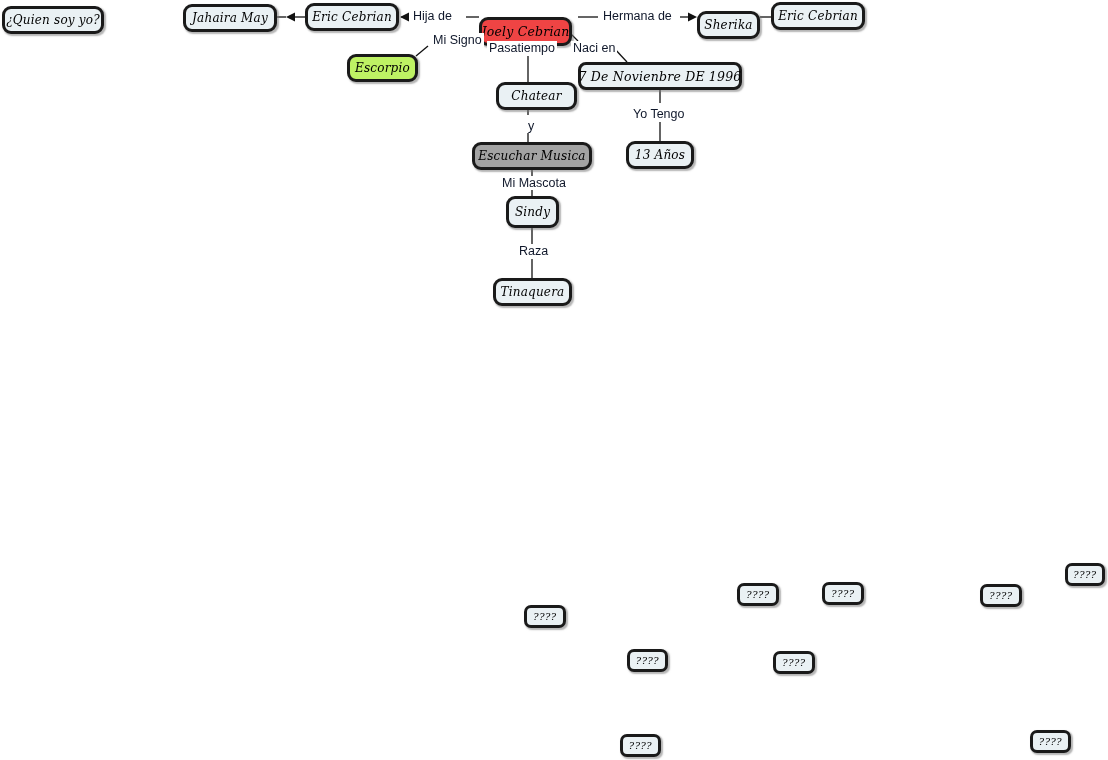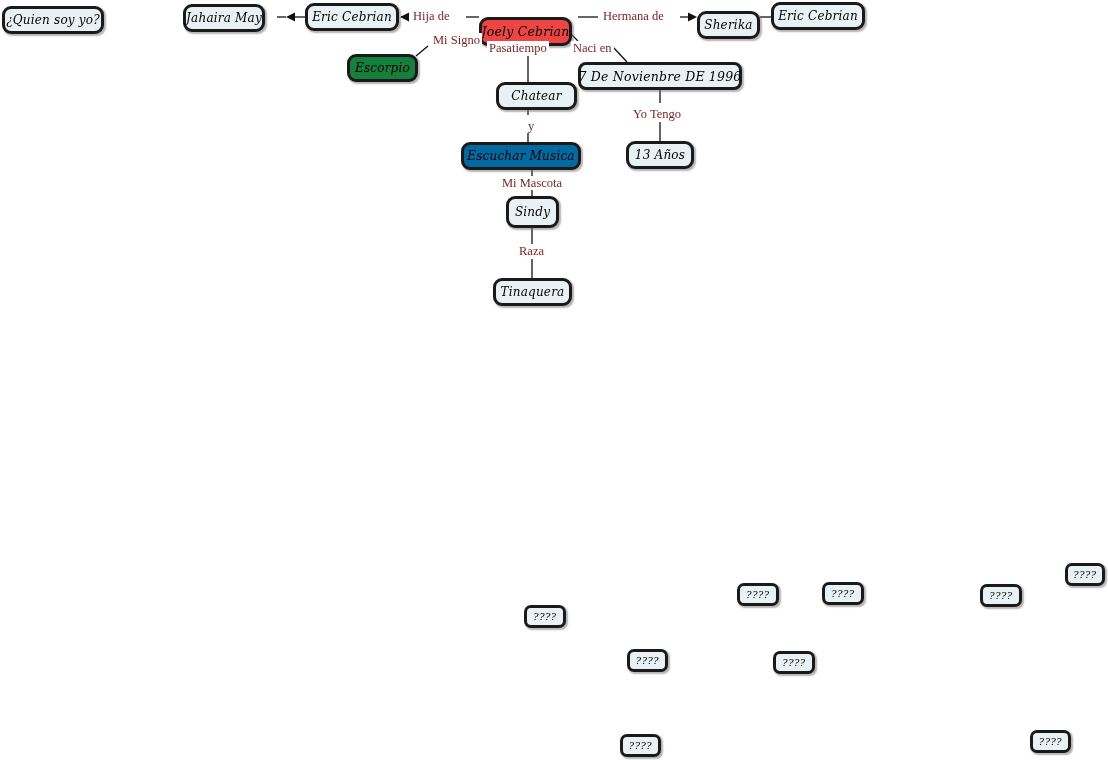--- a/index.html
+++ b/index.html
@@ -47,23 +47,23 @@
   .node.small {
     font-size: 10px;
     border-radius: 7px;
     letter-spacing: 0.5px;
   }
   .node.q {
     font-size: 12px;
   }
   .link-label {
     position: absolute;
-    font-family: Liberation Serif, serif;
+    font-family: Liberation Sans, sans-serif;
     font-size: 12.5px;
-    color: #7f1d1d;
+    color: #0f172a;
     white-space: nowrap;
     background: #ffffff;
     padding: 0 2px;
     line-height: 14px;
   }
 </style>
 </head>
 <body>
 
 <div id="canvas">
@@ -129,30 +129,30 @@
     </g>
 
     <g>
       <line x1="532" y1="224" x2="532" y2="244" stroke="#111111" stroke-width="1.3"></line>
       <line x1="532" y1="259" x2="532" y2="278" stroke="#111111" stroke-width="1.3"></line>
     </g>
   </svg>
 
   <div id="node-layer">
       <div class="node q" style="left: 2px; top: 6px; width: 102px; height: 28px; font-size: 12px; background: rgb(234, 241, 244); border-color: rgb(26, 26, 26);">¿Quien soy yo?</div>
-      <div class="node" style="left: 183px; top: 4px; width: 82px; height: 28px; font-size: 12px; background: rgb(234, 241, 244); border-color: rgb(26, 26, 26);">Jahaira May</div>
+      <div class="node" style="left: 183px; top: 4px; width: 94px; height: 28px; font-size: 12px; background: rgb(234, 241, 244); border-color: rgb(26, 26, 26);">Jahaira May</div>
       <div class="node" style="left: 305px; top: 3px; width: 94px; height: 28px; font-size: 12px; background: rgb(234, 241, 244); border-color: rgb(26, 26, 26);">Eric Cebrian</div>
       <div class="node" style="left: 479px; top: 17px; width: 93px; height: 29px; font-size: 12.5px; background: #ef4444; border-color: rgb(26, 26, 26);">Joely Cebrian</div>
       <div class="node" style="left: 697px; top: 11px; width: 63px; height: 28px; font-size: 12px; background: rgb(234, 241, 244); border-color: rgb(26, 26, 26);">Sherika</div>
       <div class="node" style="left: 771px; top: 2px; width: 94px; height: 28px; font-size: 12px; background: rgb(234, 241, 244); border-color: rgb(26, 26, 26);">Eric Cebrian</div>
-      <div class="node" style="left: 347px; top: 54px; width: 71px; height: 28px; font-size: 12px; background: #15803d; border-color: rgb(26, 26, 26);">Escorpio</div>
+      <div class="node" style="left: 347px; top: 54px; width: 71px; height: 28px; font-size: 12px; background: #bef264; border-color: rgb(26, 26, 26);">Escorpio</div>
       <div class="node" style="left: 578px; top: 62px; width: 164px; height: 28px; font-size: 12.5px; background: rgb(234, 241, 244); border-color: rgb(26, 26, 26); border-radius: 8px;">7 De Novienbre DE 1996</div>
       <div class="node" style="left: 496px; top: 82px; width: 81px; height: 28px; font-size: 12px; background: rgb(234, 241, 244); border-color: rgb(26, 26, 26);">Chatear</div>
       <div class="node" style="left: 626px; top: 141px; width: 68px; height: 28px; font-size: 12px; background: rgb(234, 241, 244); border-color: rgb(26, 26, 26);">13 Años</div>
-      <div class="node" style="left: 461px; top: 142px; width: 120px; height: 28px; font-size: 12px; background: #0369a1; border-color: rgb(26, 26, 26);">Escuchar Musica</div>
+      <div class="node" style="left: 472px; top: 142px; width: 120px; height: 28px; font-size: 12px; background: #a3a3a3; border-color: rgb(26, 26, 26);">Escuchar Musica</div>
       <div class="node" style="left: 506px; top: 196px; width: 53px; height: 32px; font-size: 12px; background: rgb(234, 241, 244); border-color: rgb(26, 26, 26);">Sindy</div>
       <div class="node" style="left: 493px; top: 278px; width: 79px; height: 28px; font-size: 12px; background: rgb(234, 241, 244); border-color: rgb(26, 26, 26);">Tinaquera</div>
       <div class="node small" style="left: 1065px; top: 563px; width: 40px; height: 23px; font-size: 10px; background: rgb(234, 241, 244); border-color: rgb(26, 26, 26);">????</div>
       <div class="node small" style="left: 822px; top: 582px; width: 42px; height: 23px; font-size: 10px; background: rgb(234, 241, 244); border-color: rgb(26, 26, 26);">????</div>
       <div class="node small" style="left: 980px; top: 584px; width: 42px; height: 23px; font-size: 10px; background: rgb(234, 241, 244); border-color: rgb(26, 26, 26);">????</div>
       <div class="node small" style="left: 737px; top: 583px; width: 42px; height: 23px; font-size: 10px; background: rgb(234, 241, 244); border-color: rgb(26, 26, 26);">????</div>
       <div class="node small" style="left: 524px; top: 605px; width: 42px; height: 23px; font-size: 10px; background: rgb(234, 241, 244); border-color: rgb(26, 26, 26);">????</div>
       <div class="node small" style="left: 627px; top: 649px; width: 41px; height: 23px; font-size: 10px; background: rgb(234, 241, 244); border-color: rgb(26, 26, 26);">????</div>
       <div class="node small" style="left: 773px; top: 651px; width: 42px; height: 23px; font-size: 10px; background: rgb(234, 241, 244); border-color: rgb(26, 26, 26);">????</div>
       <div class="node small" style="left: 620px; top: 734px; width: 41px; height: 23px; font-size: 10px; background: rgb(234, 241, 244); border-color: rgb(26, 26, 26);">????</div>

